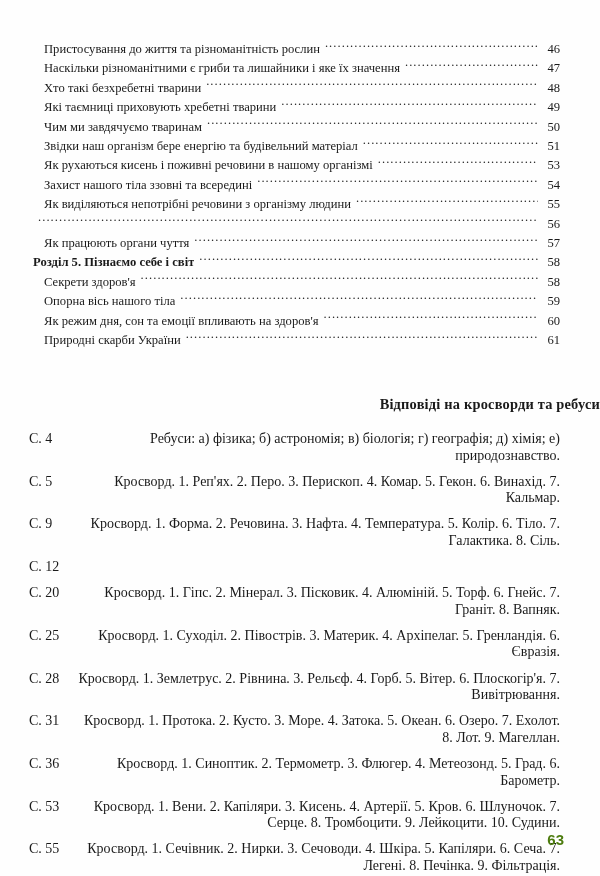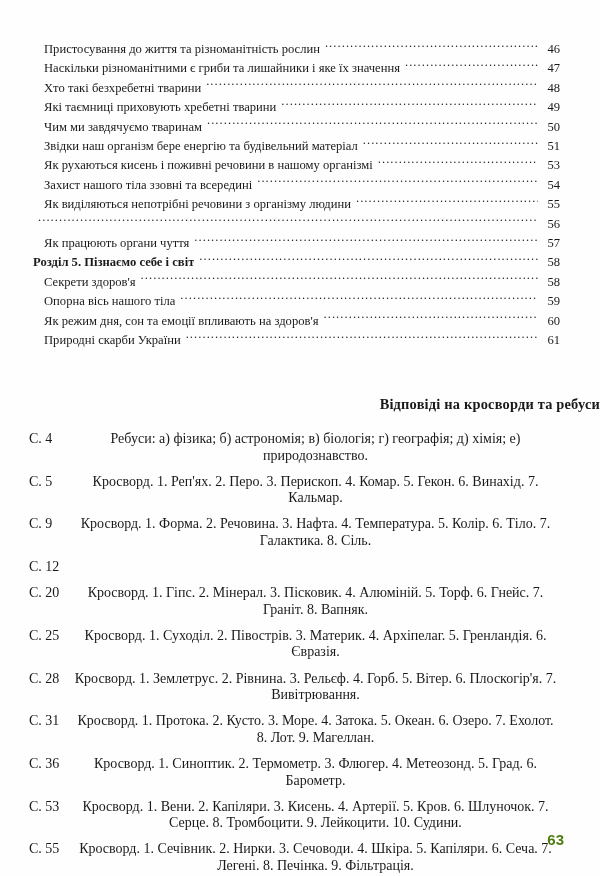--- a/index.html
+++ b/index.html
@@ -105,21 +105,21 @@
   .answer-label {
     flex: 0 0 auto;
     width: 42px;
     margin-left: 29px;
     text-align: left;
     white-space: nowrap;
   }
   .answer-text {
     flex: 1 1 auto;
     padding-right: 40px;
-    text-align: center;
+    text-align: right;
   }
 
   
   .folio {
     position: absolute;
     right: 36px;
     bottom: 28px;
     font-size: 15px;
     font-weight: bold;
     color: #4d7c0f;

